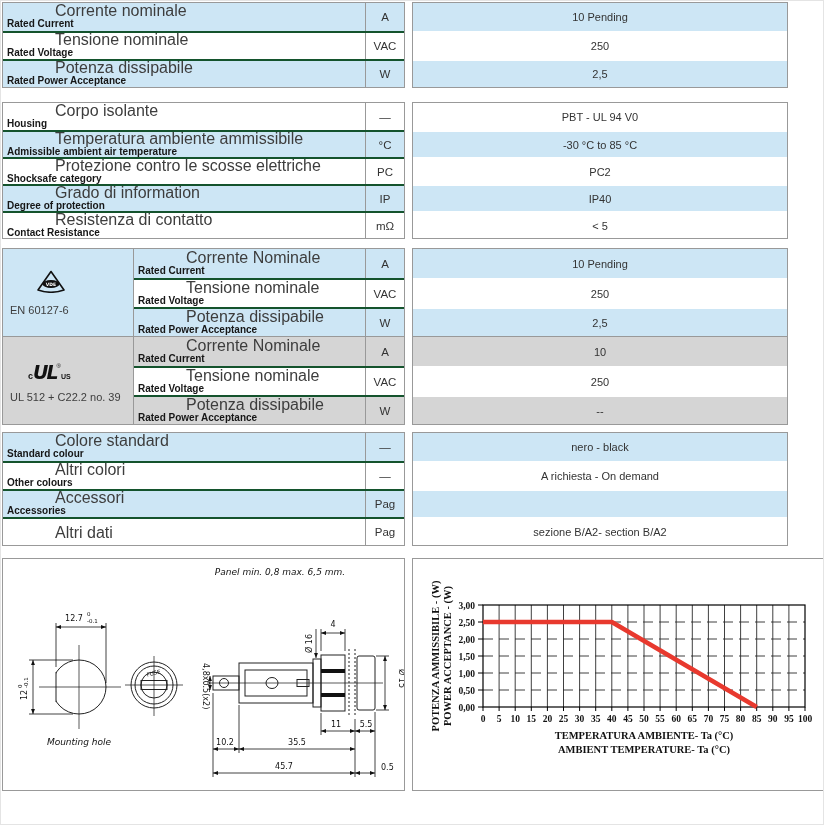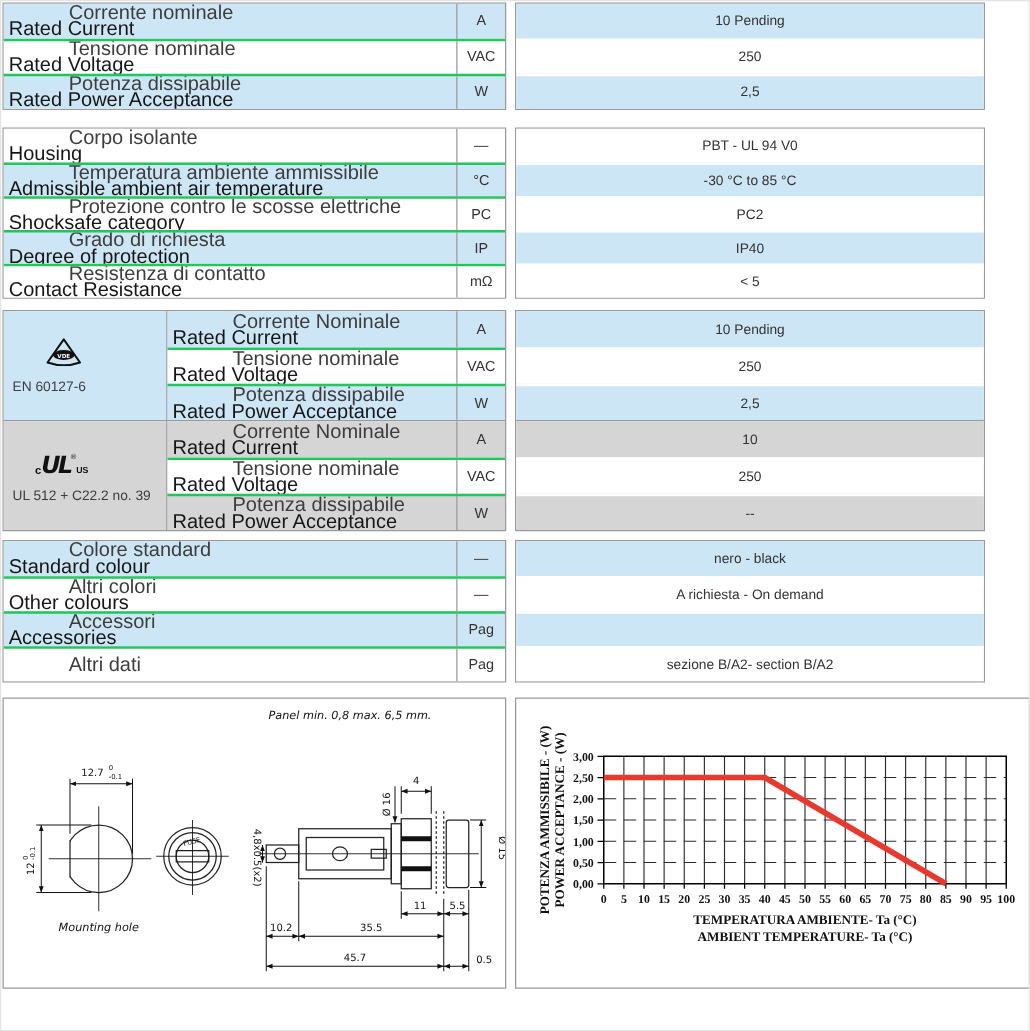--- a/index.html
+++ b/index.html
@@ -3,26 +3,26 @@
 <meta charset="utf-8">
 <style>
   html,body{margin:0;padding:0;background:#fff;}
   body{width:824px;height:825px;font-family:"Liberation Sans",sans-serif;}
   .page{box-sizing:border-box;width:824px;height:825px;border:1px solid #e4e4e4;padding:1px 0 0 1px;overflow:hidden;}
   .pair{display:flex;gap:7px;}
   .mb14{margin-bottom:14px}.mb9{margin-bottom:9px}.mb7{margin-bottom:7px}.mb12{margin-bottom:12px}
   .ltbl{width:403px;border:1px solid #999;box-sizing:border-box;background:#fff;}
   .rtbl{width:376px;border:1px solid #999;box-sizing:border-box;background:#fff;}
   .row{display:flex;box-sizing:border-box;}
-  .row + .row{border-top:2px solid #22c55e;}
+  .row + .row{border-top:2px solid #14532d;}
   .h28{height:28px}.h27{height:27px}.h29{height:29px}
   .bg-b{background:#cde6f5}.bg-w{background:#fff}.bg-g{background:#d5d5d5}
   .lab{flex:1;padding:1px 4px;display:flex;flex-direction:column;justify-content:center;overflow:hidden;}
   .it{font-size:16px;color:#3d3d3d;line-height:13px;white-space:nowrap;margin-left:48px;}
-  .en{font-size:16px;font-weight:normal;color:#161616;line-height:13px;white-space:nowrap;}
+  .en{font-size:10px;font-weight:bold;color:#161616;line-height:13px;white-space:nowrap;}
   .unit{width:38px;border-left:1px solid #999;display:flex;align-items:center;justify-content:center;font-size:11.5px;color:#333;}
   .val{display:flex;align-items:center;justify-content:center;font-size:11px;color:#333;box-sizing:border-box;}
   .vgrp .val + .val{border-top:2px solid #fff;}
   .vgrp + .vgrp{border-top:1px solid #999;}
   .agrp{display:flex;box-sizing:border-box;}
   .agrp + .agrp{border-top:1px solid #999;}
   .logo-cell{width:131px;border-right:1px solid #999;box-sizing:border-box;display:flex;flex-direction:column;justify-content:center;padding-left:7px;}
   .logo-cell .std{font-size:11px;color:#3d3d3d;margin-top:10px;white-space:nowrap;}
   .vde-wrap{margin-left:26px;height:24px;}
   .ul-mark{margin-left:18px;display:flex;align-items:flex-end;color:#111;height:22px;}
@@ -98,21 +98,21 @@
       </div>
       <div class="row h27 bg-w">
         <div class="lab">
             <span class="it">Protezione contro le scosse elettriche</span>
             <span class="en">Shocksafe category</span>
           </div>
         <div class="unit">PC</div>
       </div>
       <div class="row h27 bg-b">
         <div class="lab">
-            <span class="it">Grado di richiesta</span>
+            <span class="it">Grado di information</span>
             <span class="en">Degree of protection</span>
           </div>
         <div class="unit">IP</div>
       </div>
       <div class="row h27 bg-w">
         <div class="lab">
             <span class="it">Resistenza di contatto</span>
             <span class="en">Contact Resistance</span>
           </div>
         <div class="unit">mΩ</div>

